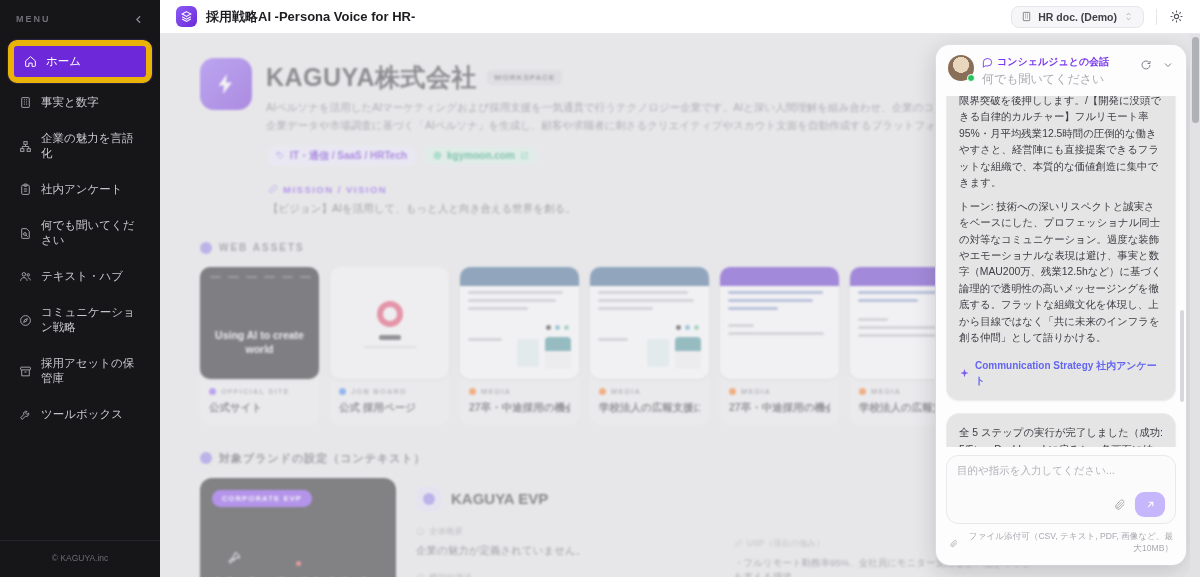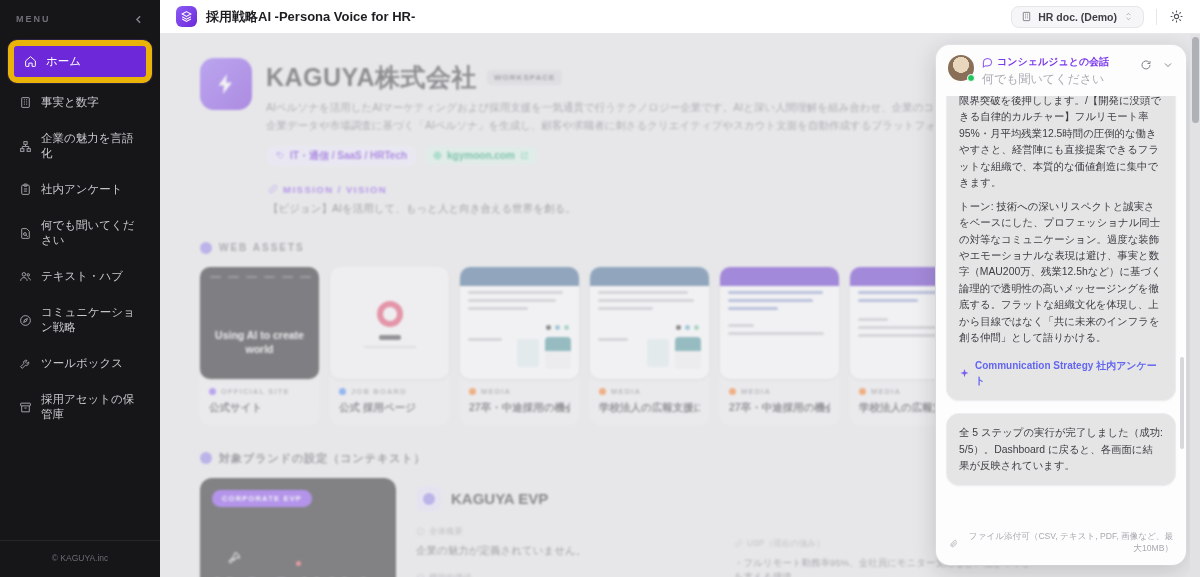--- a/index.html
+++ b/index.html
@@ -230,30 +230,30 @@
       </div>
       <div class="nav-item">
         <svg viewBox="0 0 24 24">
             <circle cx="12" cy="12" r="9"></circle>
             <path d="M15.5 8.5l-2 5-5 2 2-5z"></path>
           </svg>
         <span class="nav-label">コミュニケーション戦略</span>
       </div>
       <div class="nav-item">
         <svg viewBox="0 0 24 24">
-            <path d="M14.7 6.3a4.5 4.5 0 0 0-5.9 5.9L3 18l3 3 5.8-5.8a4.5 4.5 0 0 0 5.9-5.9L14.5 12 12 9.5z"></path>
-          </svg>
-        <span class="nav-label">ツールボックス</span>
-      </div>
-      <div class="nav-item">
-        <svg viewBox="0 0 24 24">
             <rect x="3" y="4" width="18" height="5" rx="1"></rect>
             <path d="M5 9v11h14V9M10 13h4"></path>
           </svg>
         <span class="nav-label">採用アセットの保管庫</span>
+      </div>
+      <div class="nav-item">
+        <svg viewBox="0 0 24 24">
+            <path d="M14.7 6.3a4.5 4.5 0 0 0-5.9 5.9L3 18l3 3 5.8-5.8a4.5 4.5 0 0 0 5.9-5.9L14.5 12 12 9.5z"></path>
+          </svg>
+        <span class="nav-label">ツールボックス</span>
       </div>
     </nav>
     <div class="sb-foot">© KAGUYA.inc</div>
   </aside>
 
   <div class="main">
 
     <header class="topbar">
       <span class="app-logo">
         <svg viewBox="0 0 24 24">
@@ -549,20 +549,35 @@
               <span>Communication Strategy 社内アンケート</span>
             </div>
           </div>
           <div class="bubble">
             <p>全 5 ステップの実行が完了しました（成功: 5/5）。Dashboard に戻ると、各画面に結果が反映されています。</p>
 
           </div>
           <span class="msg-scroll"></span>
         </div>
 
+        <div class="chat-input-wrap">
+          <textarea class="chat-input" placeholder="目的や指示を入力してください..." style=""></textarea>
+          <div class="input-actions">
+            <button class="clip-btn">
+              <svg viewBox="0 0 24 24">
+                  <path d="M21 11.5l-8.2 8.2a5 5 0 0 1-7-7L14 4.5a3.3 3.3 0 0 1 4.7 4.7l-8.2 8.2a1.7 1.7 0 0 1-2.4-2.4L15.5 7.6"></path>
+                </svg>
+            </button>
+            <button class="send-btn">
+              <svg viewBox="0 0 24 24">
+                  <path d="M7 17L17 7M8 7h9v9"></path>
+                </svg>
+            </button>
+          </div>
+        </div>
         <div class="chat-foot">
           <svg viewBox="0 0 24 24">
               <path d="M21 11.5l-8.2 8.2a5 5 0 0 1-7-7L14 4.5a3.3 3.3 0 0 1 4.7 4.7l-8.2 8.2a1.7 1.7 0 0 1-2.4-2.4L15.5 7.6"></path>
             </svg>
           <span>ファイル添付可（CSV, テキスト, PDF, 画像など、最大10MB）</span>
         </div>
       </aside>
 
       <div class="vscroll">
         <span class="vthumb"></span>

